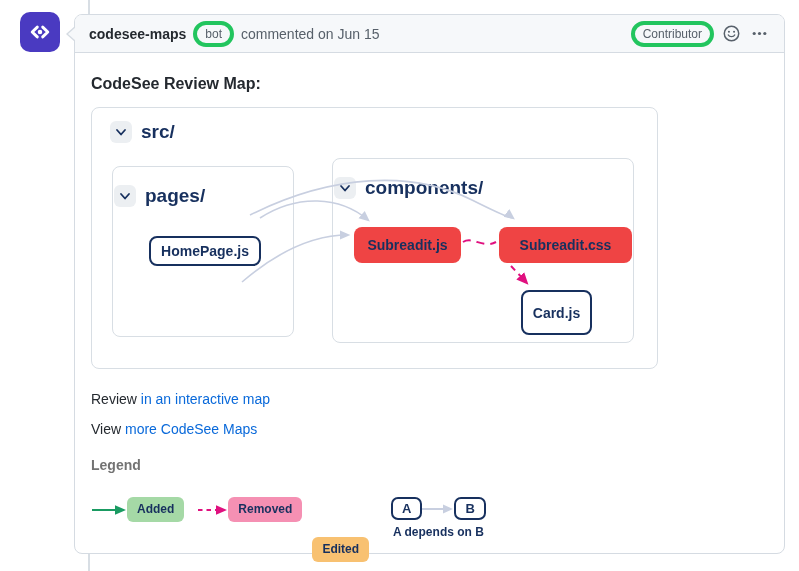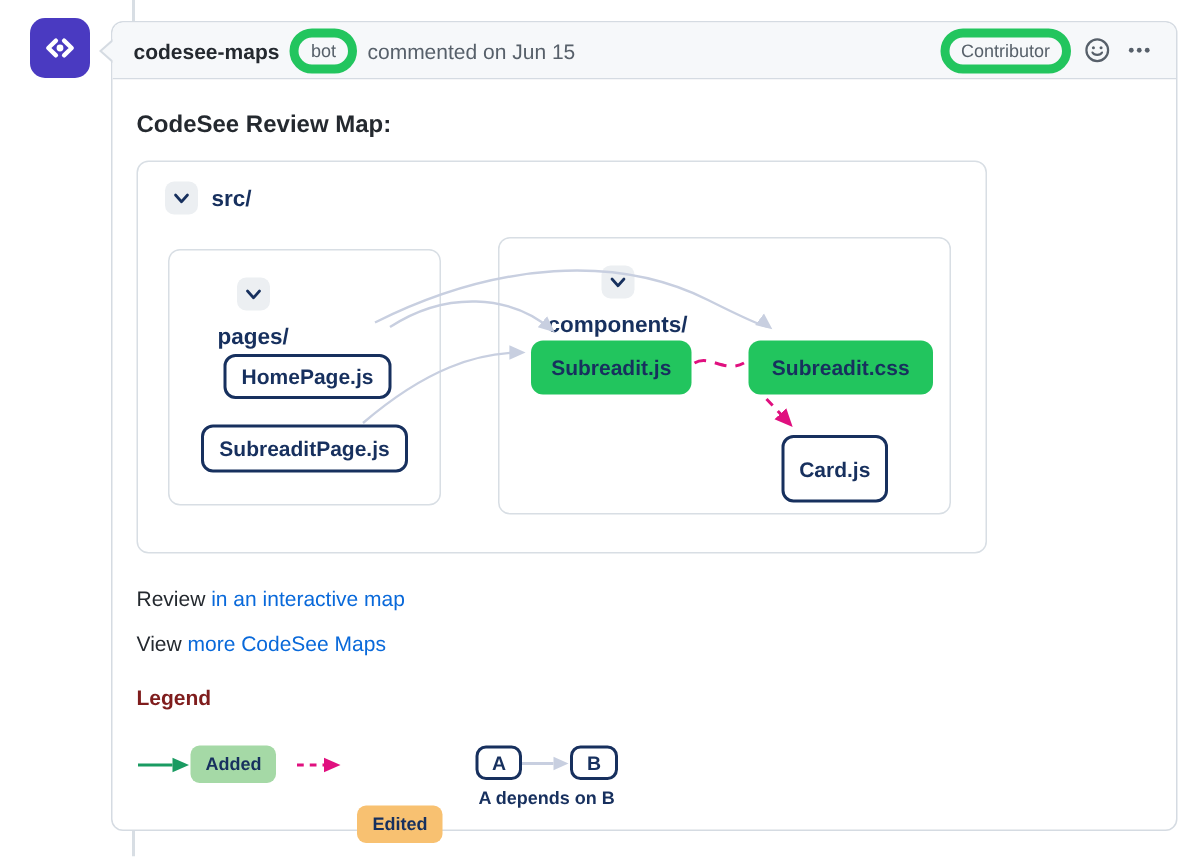--- a/index.html
+++ b/index.html
@@ -16,58 +16,58 @@
              background: #fff; border: 1px solid #d5dbe2; border-radius: 8px; z-index: 1; }
 
   .comment-header { position: relative; height: 38px; background: #f6f8fa;
                     border-bottom: 1px solid #d5dbe2; border-radius: 7px 7px 0 0;
                     display: flex; align-items: center; gap: 7px; padding: 0 14px; font-size: 14px; color: #57606a; }
   .caret, .caret::after { position: absolute; width: 0; height: 0; border-style: solid; }
   .caret { left: -9px; top: 11px; border-width: 8px 9px 8px 0; border-color: transparent #d5dbe2 transparent transparent; }
   .caret::after { content: ""; left: 1.5px; top: -7px; border-width: 7px 8px 7px 0; border-color: transparent #f6f8fa transparent transparent; }
 
   .author { font-weight: 700; color: #24292f; cursor: pointer; }
-  .pill { display: inline-block; border: 6px solid #22c55e; border-radius: 999px;
+  .pill { display: inline-block; border: 4px solid #22c55e; border-radius: 999px;
           padding: 1px 8px; font-size: 12px; color: #57606a; line-height: 16px; }
   .muted { color: #57606a; cursor: pointer; }
   .spacer { flex: 1; }
   .icon-btn { background: none; border: none; padding: 2px; cursor: pointer; display: flex; align-items: center; }
 
   .comment-body { padding: 14px 16px; }
   .map-title { font-size: 16px; font-weight: 700; color: #24292f; margin: 8px 0 14px; }
 
   
   .diagram { position: relative; width: 567px; height: 262px;
              border: 1px solid #d8dee4; border-radius: 8px; background: #fff; }
   .edges { position: absolute; left: 0; top: 0; width: 567px; height: 262px; z-index: 2; pointer-events: none; }
   .folder-box { position: absolute; border: 1px solid #d8dee4; border-radius: 8px; background: #fff; z-index: 1; }
   .folder-box.pages { left: 20px; top: 58px; width: 182px; height: 171px; }
   .folder-box.components { left: 240px; top: 50px; width: 302px; height: 185px; }
   .folder-header { position: absolute; display: flex; align-items: center; gap: 9px; z-index: 1; }
   .folder-header.src { left: 18px; top: 13px; }
-  .folder-header.inner { left: 32px; top: 18px; flex-direction: column; }
+  .folder-header.inner { left: 1px; top: 18px; }
   .chev-btn { width: 22px; height: 22px; border: none; border-radius: 6px; background: #eceff2;
               display: flex; align-items: center; justify-content: center; cursor: pointer; }
-  .folder-label { font-size: 15px; font-weight: 700; color: #17305e; }
+  .folder-label { font-size: 19px; font-weight: 700; color: #17305e; }
 
   .node { position: absolute; z-index: 3; display: flex; align-items: center; justify-content: center;
           font-size: 14px; font-weight: 700; color: #17305e; cursor: pointer; }
   .node.plain { background: #fff; border: 2px solid #17305e; border-radius: 8px; }
-  .node.edited { background: #22c55e; border-radius: 8px; }
+  .node.edited { background: #ef4444; border-radius: 8px; }
   .node.homepage { left: 57px; top: 128px; width: 112px; height: 30px; }
   .node.subreaditpage { left: 42px; top: 175px; width: 138px; height: 32px; }
   .node.subreadit-js { left: 262px; top: 119px; width: 107px; height: 36px; }
-  .node.subreadit-css { left: 407px; top: 119px; width: 123px; height: 36px; }
+  .node.subreadit-css { left: 407px; top: 119px; width: 133px; height: 36px; }
   .node.card { left: 429px; top: 182px; width: 71px; height: 45px; }
 
   
   .line-review { margin-top: 22px; font-size: 14px; color: #24292f; }
   .line-view { margin-top: 14px; font-size: 14px; color: #24292f; }
   .line-review a, .line-view a { color: #0969da; text-decoration: none; cursor: pointer; }
-  .legend-title { margin-top: 20px; font-size: 14px; font-weight: 700; color: #7f1d1d; }
+  .legend-title { margin-top: 20px; font-size: 14px; font-weight: 700; color: #737373; }
   .legend-row { margin-top: 24px; display: flex; align-items: flex-start; }
   .legend-pill { padding: 3px 10px; border-radius: 6px; font-size: 12px; font-weight: 700; color: #17305e; line-height: 19px; }
   .legend-pill.added { background: #a5d9a6; }
   .legend-pill.removed { background: #f590b3; }
   .legend-pill.edited { background: #f8c171; margin-top: 40px; }
   .legend-arrow { margin-top: 6px; }
   .gap-sm { width: 10px; } .gap-md { width: 14px; } .gap-lg { width: 22px; }
   .ab-group { display: flex; flex-direction: column; align-items: center; }
   .ab-row { display: flex; align-items: center; }
   .ab-box { border: 2px solid #17305e; border-radius: 7px; background: #fff;
@@ -158,21 +158,20 @@
             </marker>
           </defs>
           <path d="M 168 110 C 205 86, 248 88, 276 112" fill="none" stroke="#c8cfe0" stroke-width="1.6" marker-end="url(#ag)"></path>
           <path d="M 150 174 C 192 138, 226 127, 256 127" fill="none" stroke="#c8cfe0" stroke-width="1.6" marker-end="url(#ag)"></path>
           <path d="M 158 107 C 240 66, 320 62, 380 92 S 412 103, 421 110" fill="none" stroke="#c8cfe0" stroke-width="1.6" marker-end="url(#ag)"></path>
           <path d="M 371 134 C 381 128, 391 141, 404 134" fill="none" stroke="#e0107f" stroke-width="2" stroke-dasharray="8 6"></path>
           <path d="M 419 158 L 434 174" fill="none" stroke="#e0107f" stroke-width="2" stroke-dasharray="6 5" marker-end="url(#ap)"></path>
         </svg>
 
         <div class="node plain homepage">HomePage.js</div>
-        <div class="node plain subreaditpage">SubreaditPage.js</div>
         <div class="node edited subreadit-js">Subreadit.js</div>
         <div class="node edited subreadit-css">Subreadit.css</div>
         <div class="node plain card">Card.js</div>
       </div>
 
       <p class="line-review"><span>Review</span> <a href="#">in an interactive map</a></p>
       <p class="line-view"><span>View</span> <a href="#">more CodeSee Maps</a></p>
 
       <div class="legend-title">Legend</div>
 
@@ -180,20 +179,21 @@
         <svg class="legend-arrow" width="36" height="14" viewBox="0 0 36 14">
           <line x1="1" y1="7" x2="24" y2="7" stroke="#1a9b62" stroke-width="2"></line>
           <path d="M24 2.2 L35 7 L24 11.8 z" fill="#1a9b62"></path>
         </svg>
         <span class="legend-pill added">Added</span>
         <span class="gap-md"></span>
         <svg class="legend-arrow" width="30" height="14" viewBox="0 0 30 14">
           <line x1="0" y1="7" x2="18" y2="7" stroke="#e0107f" stroke-width="2" stroke-dasharray="4.5 4"></line>
           <path d="M18 2.2 L29 7 L18 11.8 z" fill="#e0107f"></path>
         </svg>
+        <span class="legend-pill removed">Removed</span>
         <span class="gap-sm"></span>
         <span class="legend-pill edited">Edited</span>
         <span class="gap-lg"></span>
         <div class="ab-group">
           <div class="ab-row">
             <span class="ab-box">A</span>
             <svg width="32" height="14" viewBox="0 0 32 14">
               <line x1="0" y1="7" x2="21" y2="7" stroke="#c8cfe0" stroke-width="2"></line>
               <path d="M21 2.5 L31 7 L21 11.5 z" fill="#c8cfe0"></path>
             </svg>

